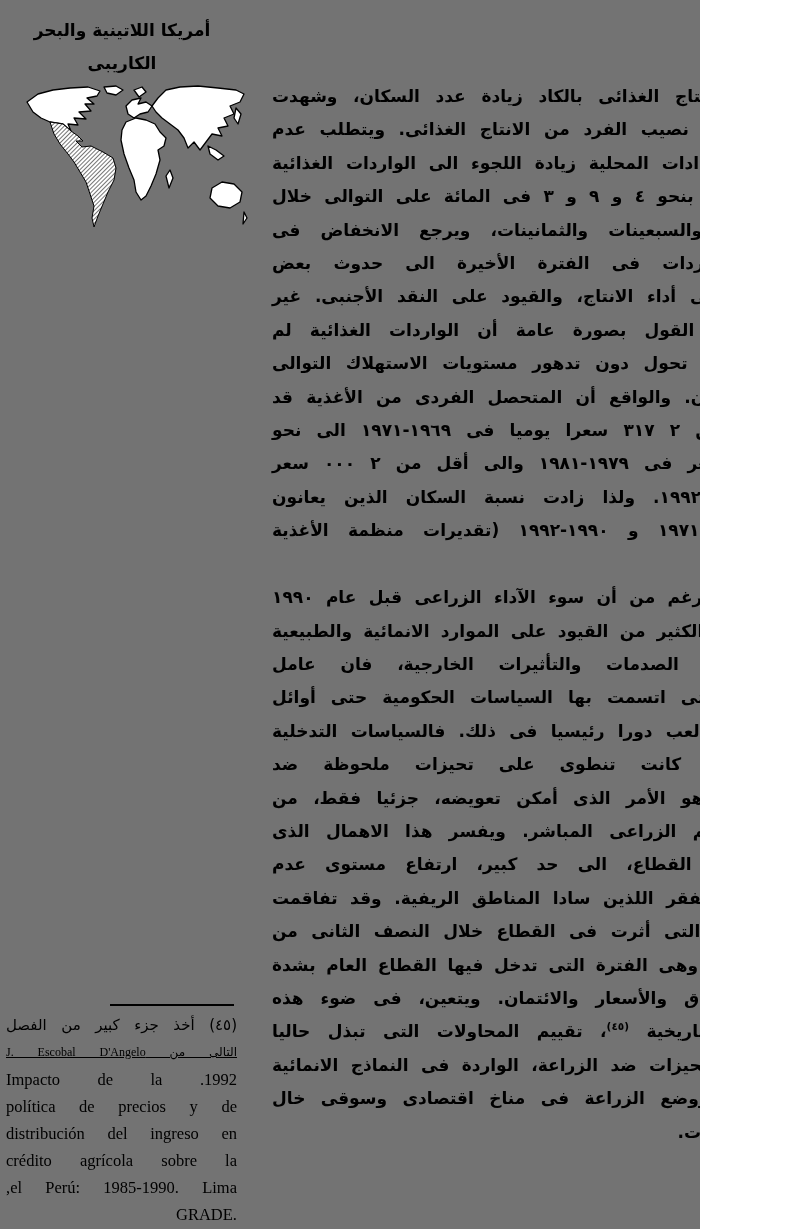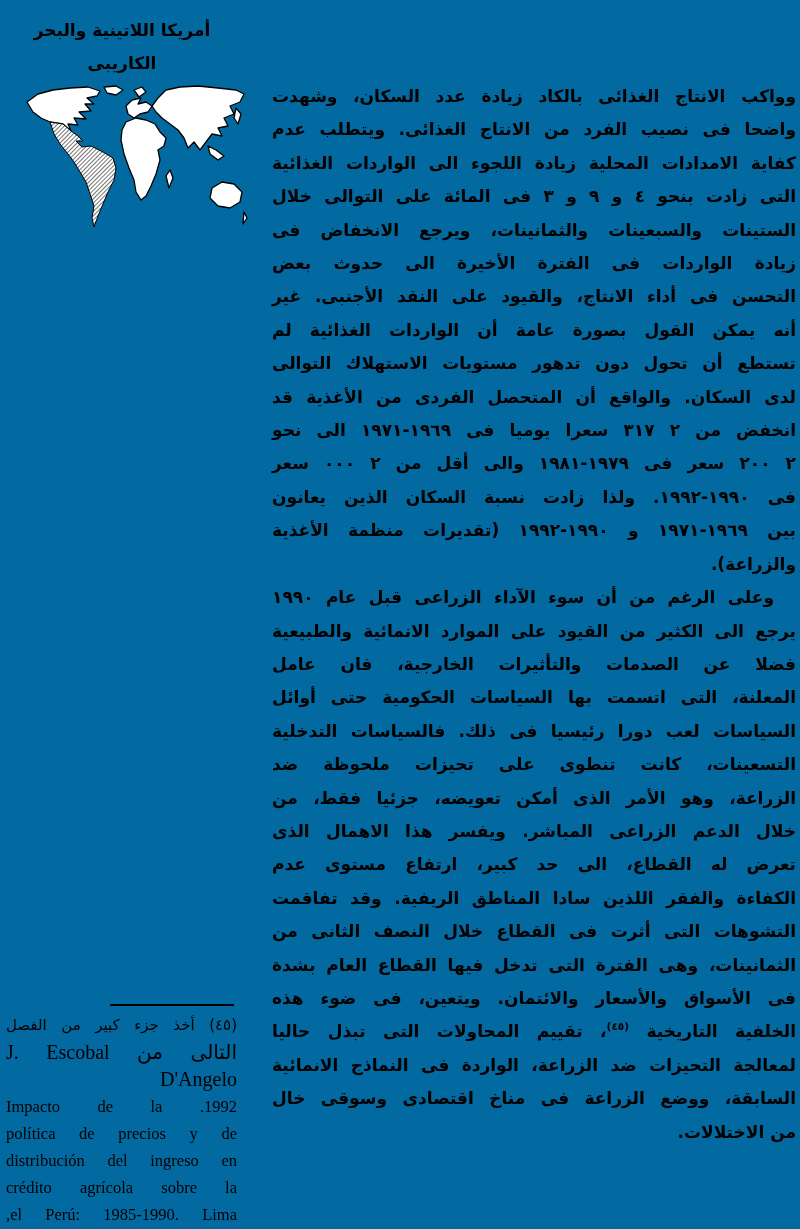--- a/index.html
+++ b/index.html
@@ -1,17 +1,17 @@
 <!DOCTYPE html>
 <html lang="ar"><head>
 <meta charset="utf-8">
 <style>
   html,body { margin:0; padding:0; background:#fff; }
   .page {
-    position:relative; width:800px; height:1229px; background:#0369a1;
+    position:relative; width:700px; height:1229px; background:#737373;
     color:#000; font-family:"DejaVu Sans", sans-serif; overflow:hidden;
   }
   
   .heading {
     position:absolute; left:8px; top:14px; width:228px;
     direction:rtl; text-align:center; font-weight:bold;
     font-size:17px; line-height:33px;
   }
   
   .map { position:absolute; left:8px; top:84px; width:240px; height:150px; }
@@ -36,21 +36,21 @@
     position:absolute; left:6px; top:1012px; width:231px;
     direction:rtl; font-family:"Liberation Serif","DejaVu Sans", serif;
     font-size:16.5px;
   }
   .footnote .line {
     line-height:27px; text-align:justify; text-align-last:justify;
   }
   .footnote .line:nth-child(1) {
     font-family:"DejaVu Sans", sans-serif; font-weight:normal; font-size:15px;
   }
-  .footnote .line:nth-child(2) { font-size:20px; }
+  .footnote .line:nth-child(2) { font-size:12px;text-decoration:underline; }
   .footnote .line:last-child { direction:ltr; text-align:right; text-align-last:auto; }
   svg .outline { fill:#ffffff; stroke:#000; stroke-width:1.3; stroke-linejoin:round; }
   svg .shaded  { stroke:#000; stroke-width:1; stroke-linejoin:round; }
 </style>
 </head>
 <body>
 
 <div class="page">
 
   <div class="heading">

